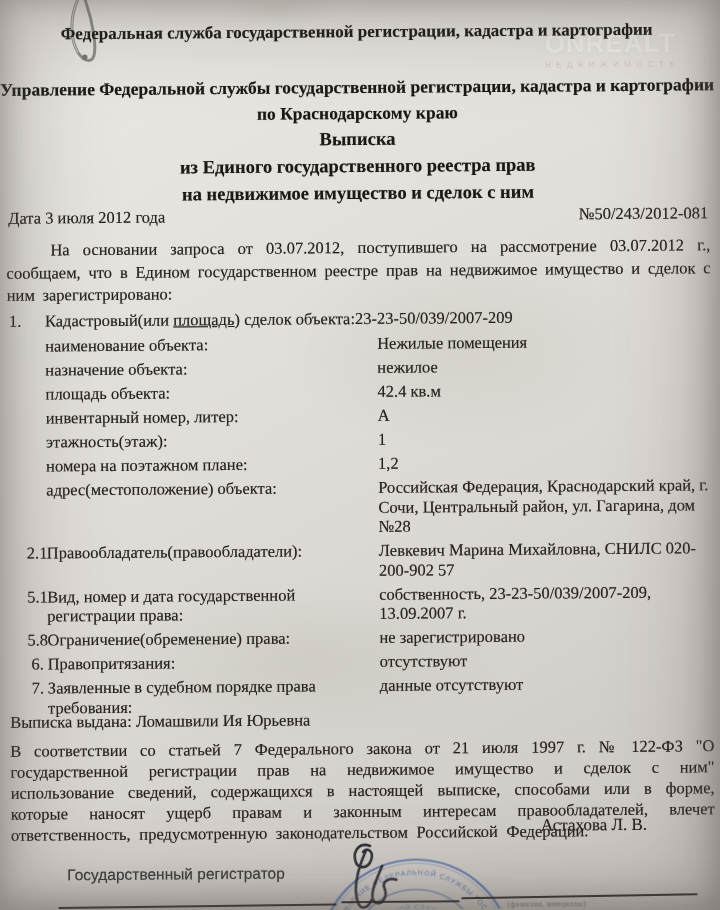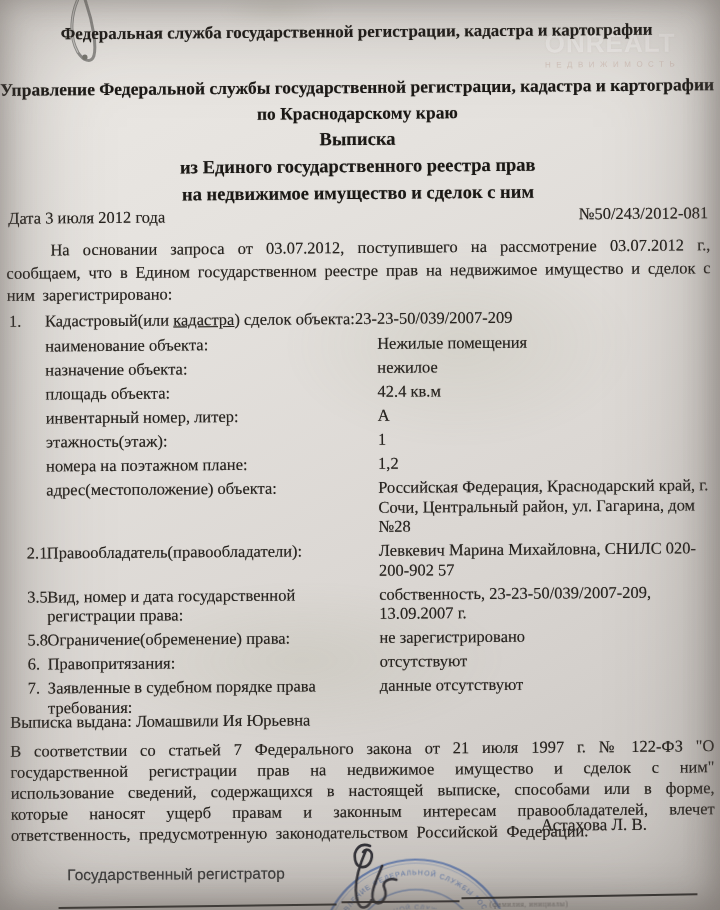--- a/index.html
+++ b/index.html
@@ -34,36 +34,36 @@
   .intro{position:absolute;top:237px;left:8px;right:8px;font-size:16.5px;
     line-height:22.5px;text-align:justify;text-indent:44px;word-spacing:3.5px;}
   
   .item1{position:absolute;top:309px;left:0;right:6px;display:grid;
     grid-template-columns:46px 1fr;font-size:16.5px;line-height:20px;}
   .item1 .num{padding-left:10px;}
   .u{text-decoration:underline;}
   .rows{position:absolute;top:334px;left:0;right:6px;display:grid;
     grid-template-columns:46px 332px 1fr;row-gap:4.5px;
     font-size:16.5px;line-height:19.5px;}
-  .rows .num{padding-left:26px;}
+  .rows .num{padding-left:26px;text-align:center;}
   
   .issued{position:absolute;top:710px;left:8px;font-size:16.5px;}
   .legal{position:absolute;top:738px;left:8px;right:8px;font-size:16.5px;
     line-height:21px;text-align:justify;word-spacing:4.5px;}
   
   .reg-label{position:absolute;left:64px;top:864px;
     font-family:"Liberation Sans",sans-serif;font-size:15.5px;color:#3a3a3a;
     text-shadow:0 0 0.8px rgba(60,60,60,0.5);}
   .reg-name{position:absolute;left:538px;top:817px;font-size:17px;}
   .stampbox{position:absolute;left:305px;top:838px;width:215px;height:72px;overflow:hidden;}
   .sigline{position:absolute;height:2.2px;background:#1c1b19;opacity:0.9;}
   .sl-left{left:55px;top:904px;width:278px;transform:rotate(-0.3deg);}
   .sl-mid{left:338px;top:901px;width:118px;}
   .sl-right{left:458px;top:897px;width:236px;transform:rotate(-0.5deg);}
-  .sl-caption{position:absolute;left:486px;top:901px;font-size:7.5px;
+  .sl-caption{position:absolute;left:504px;top:901px;font-size:7.5px;
     color:rgba(70,68,64,0.65);filter:blur(0.4px);letter-spacing:0.5px;}
   .clipbox{position:absolute;left:48px;top:-4px;width:90px;height:90px;}
 </style>
 </head>
 <body>
 
 <div class="doc">
 
   <div class="ghost" style="left:280px;top:240px;width:360px;height:210px;"></div>
   <div class="ghost" style="left:90px;top:580px;width:420px;height:160px;"></div>
@@ -92,21 +92,21 @@
 
   <div class="meta soft">
     <span>Дата 3 июля 2012 года</span>
     <span>№50/243/2012-081</span>
   </div>
 
   <div class="intro soft">На основании запроса от 03.07.2012, поступившего на рассмотрение 03.07.2012 г., сообщаем, что в Едином государственном реестре прав на недвижимое имущество и сделок с ним зарегистрировано:</div>
 
   <div class="item1 soft">
     <div class="num">1.</div>
-    <div><span>Кадастровый(или </span><span class="u">кадастра</span><span>) сделок объекта:</span><span>23-23-50/039/2007-209</span></div>
+    <div><span>Кадастровый(или </span><span class="u">площадь</span><span>) сделок объекта:</span><span>23-23-50/039/2007-209</span></div>
   </div>
 
   <div class="rows soft">
     <div class="num"></div>
     <div>наименование объекта:</div>
     <div>Нежилые помещения</div>
 
     <div class="num"></div>
     <div>назначение объекта:</div>
     <div>нежилое</div>
@@ -128,21 +128,21 @@
     <div>1,2</div>
 
     <div class="num"></div>
     <div>адрес(местоположение) объекта:</div>
     <div>Российская Федерация, Краснодарский край, г. Сочи, Центральный район, ул. Гагарина, дом №28</div>
 
     <div class="num">2.1</div>
     <div>Правообладатель(правообладатели):</div>
     <div>Левкевич Марина Михайловна, СНИЛС 020-200-902 57</div>
 
-    <div class="num">3.5</div>
+    <div class="num">5.1</div>
     <div>Вид, номер и дата государственной регистрации права:</div>
     <div>собственность, 23-23-50/039/2007-209, 13.09.2007 г.</div>
 
     <div class="num">5.8</div>
     <div>Ограничение(обременение) права:</div>
     <div>не зарегистрировано</div>
 
     <div class="num">6.</div>
     <div>Правопритязания:</div>
     <div>отсутствуют</div>

